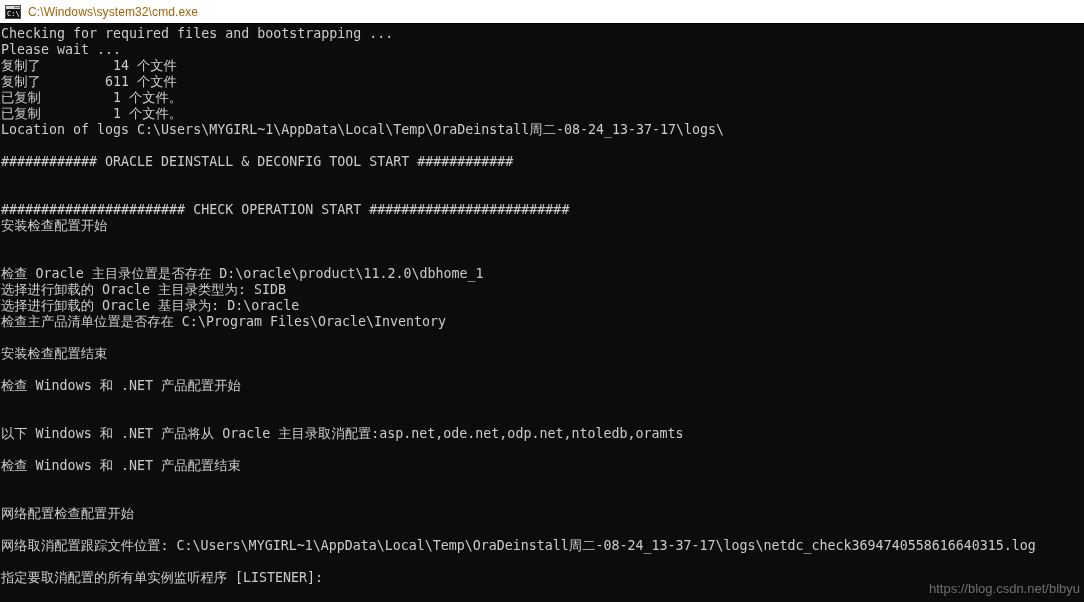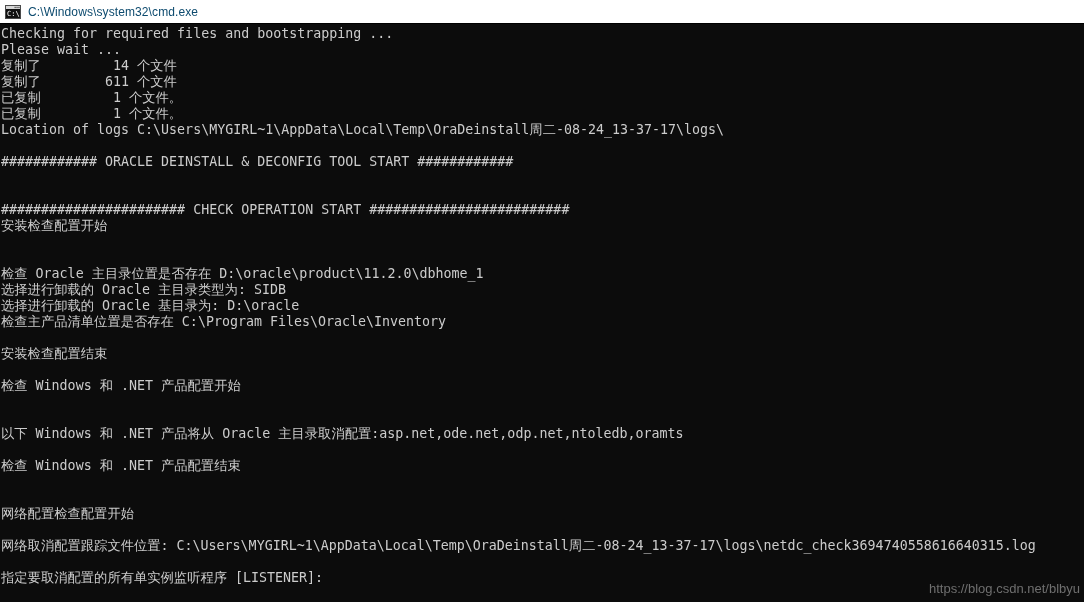--- a/index.html
+++ b/index.html
@@ -40,21 +40,21 @@
     width: 16px;
     height: 16px;
     margin-right: 7px;
     flex: 0 0 16px;
     position: relative;
   }
   .title-icon svg { display: block; }
   .title-text {
     font-family: "Liberation Sans", sans-serif;
     font-size: 12px;
-    color: #0c4a6e;
+    color: #a16207;
     letter-spacing: 0.1px;
     white-space: nowrap;
   }
 
   
   .console {
     flex: 1 1 auto;
     background: #0c0c0c;
     position: relative;
     overflow: hidden;

